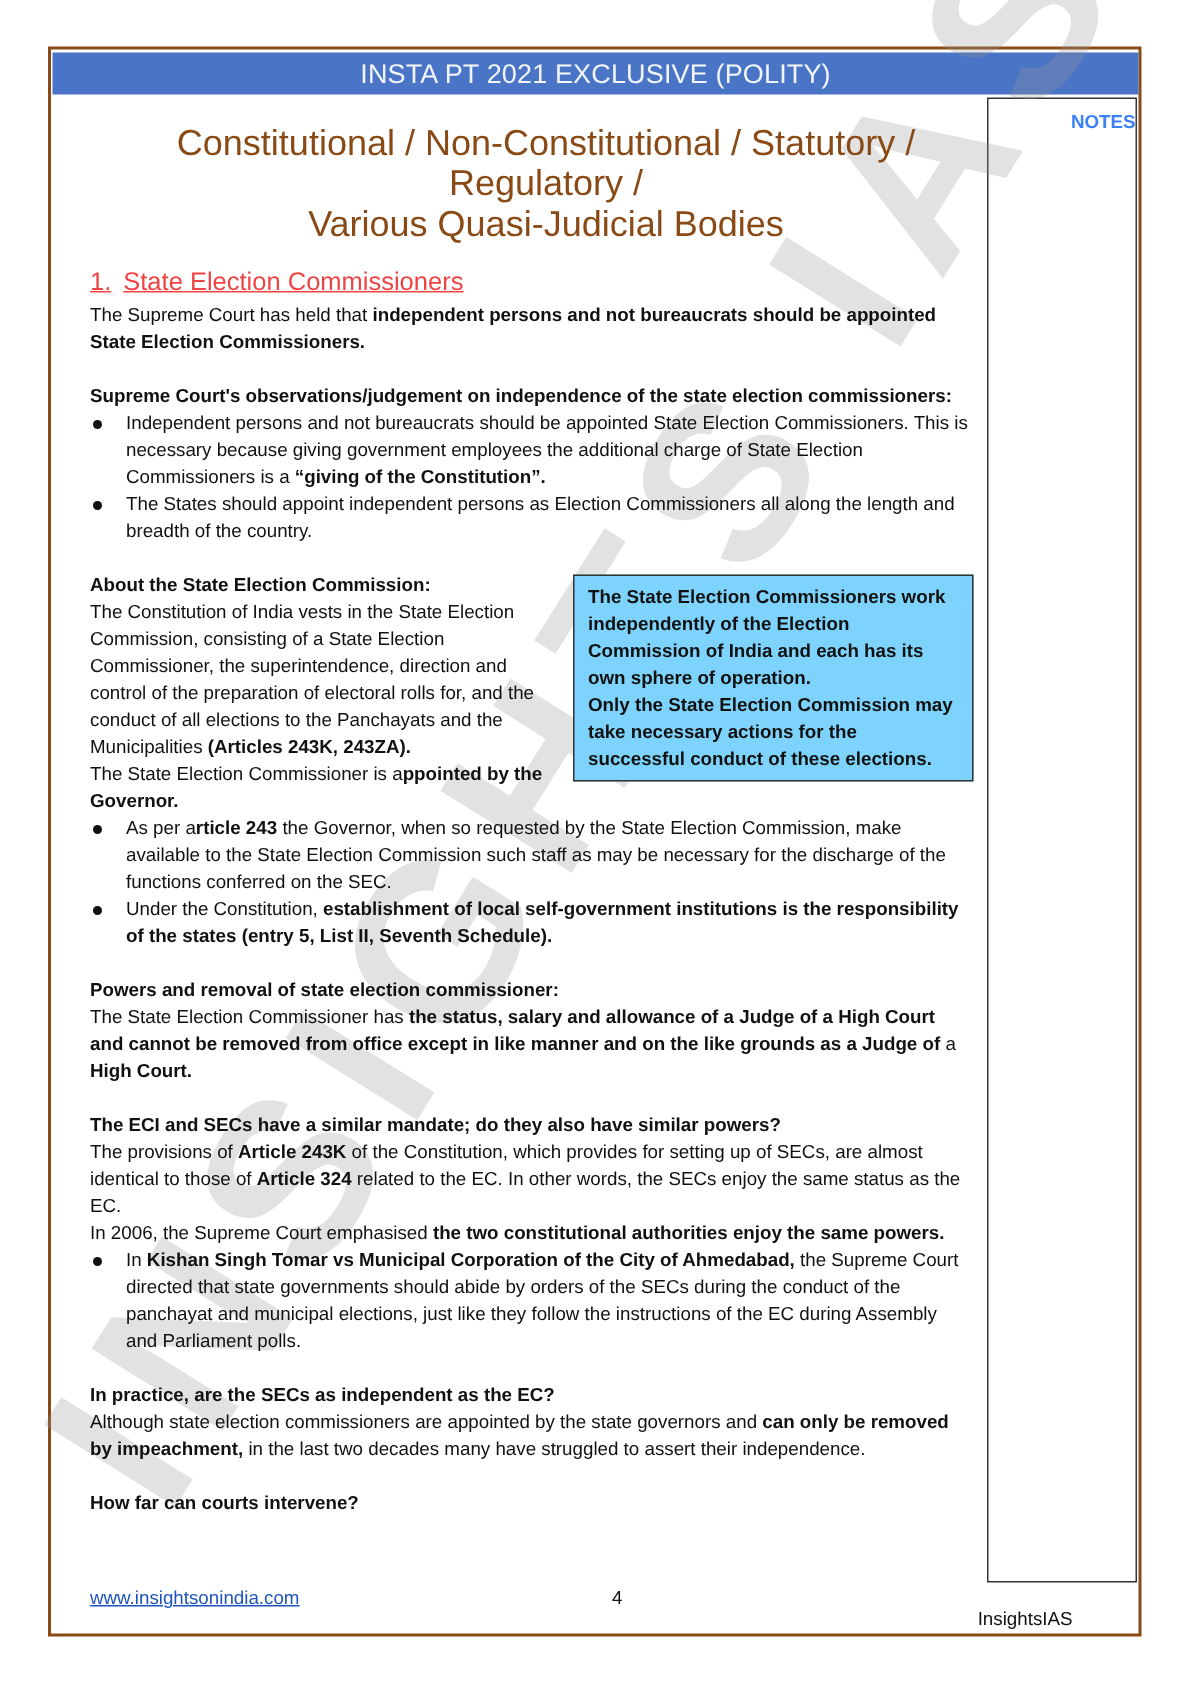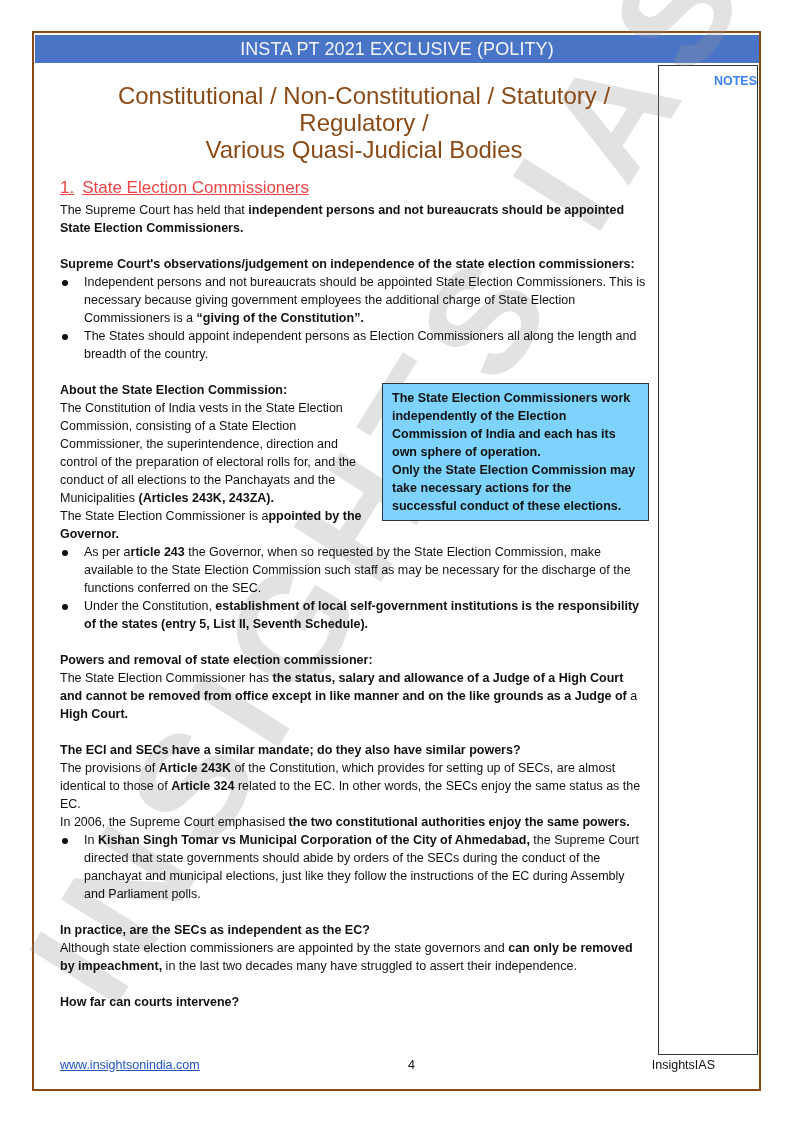--- a/index.html
+++ b/index.html
@@ -31,21 +31,21 @@
   ul.bullets li { position:relative; padding-left:24px; }
   ul.bullets li::before { content:""; position:absolute; left:2px; top:7px; width:6px; height:6px;
                           border-radius:50%; background:#111; }
   .float-wrap { position:relative; }
   .callout { position:absolute; left:322px; top:2px; width:267px; border:1px solid #333;
              padding:5px 9px; box-sizing:border-box; font-weight:bold; background:#7dd3fc; }
   .narrow { width:312px; }
   .footer { position:absolute; top:1058px; left:60px; width:655px; font-size:12.5px; z-index:1; }
   .footer a { color:#1f55c0; text-decoration:underline; position:absolute; left:0; }
   .footer .page-num { position:absolute; left:348px; }
-  .footer .brand { position:absolute; right:0; }
+  .footer .brand { position:absolute; right:0;margin-top:14px; }
 </style>
 </head>
 <body>
 
 <div class="page-border"></div>
 <div class="header-bar">INSTA PT 2021 EXCLUSIVE (POLITY)</div>
 
 <div class="notes-box">
   <div class="notes-label">NOTES</div>
 </div>

